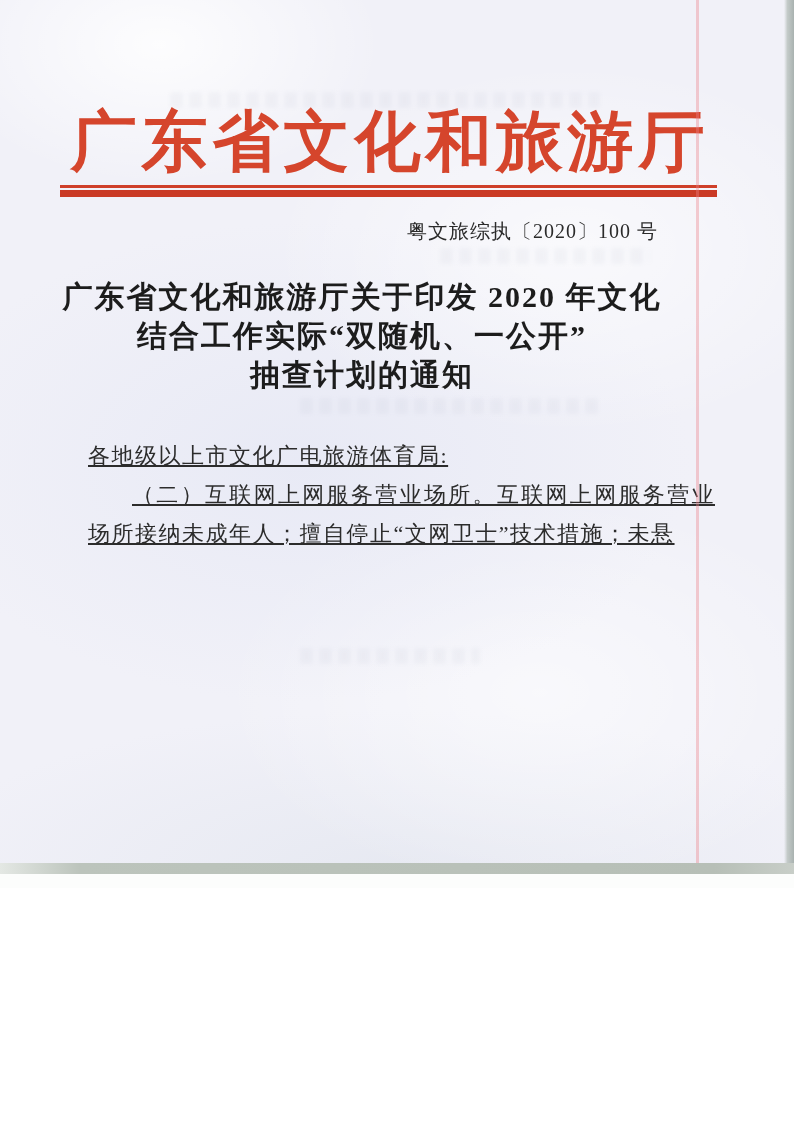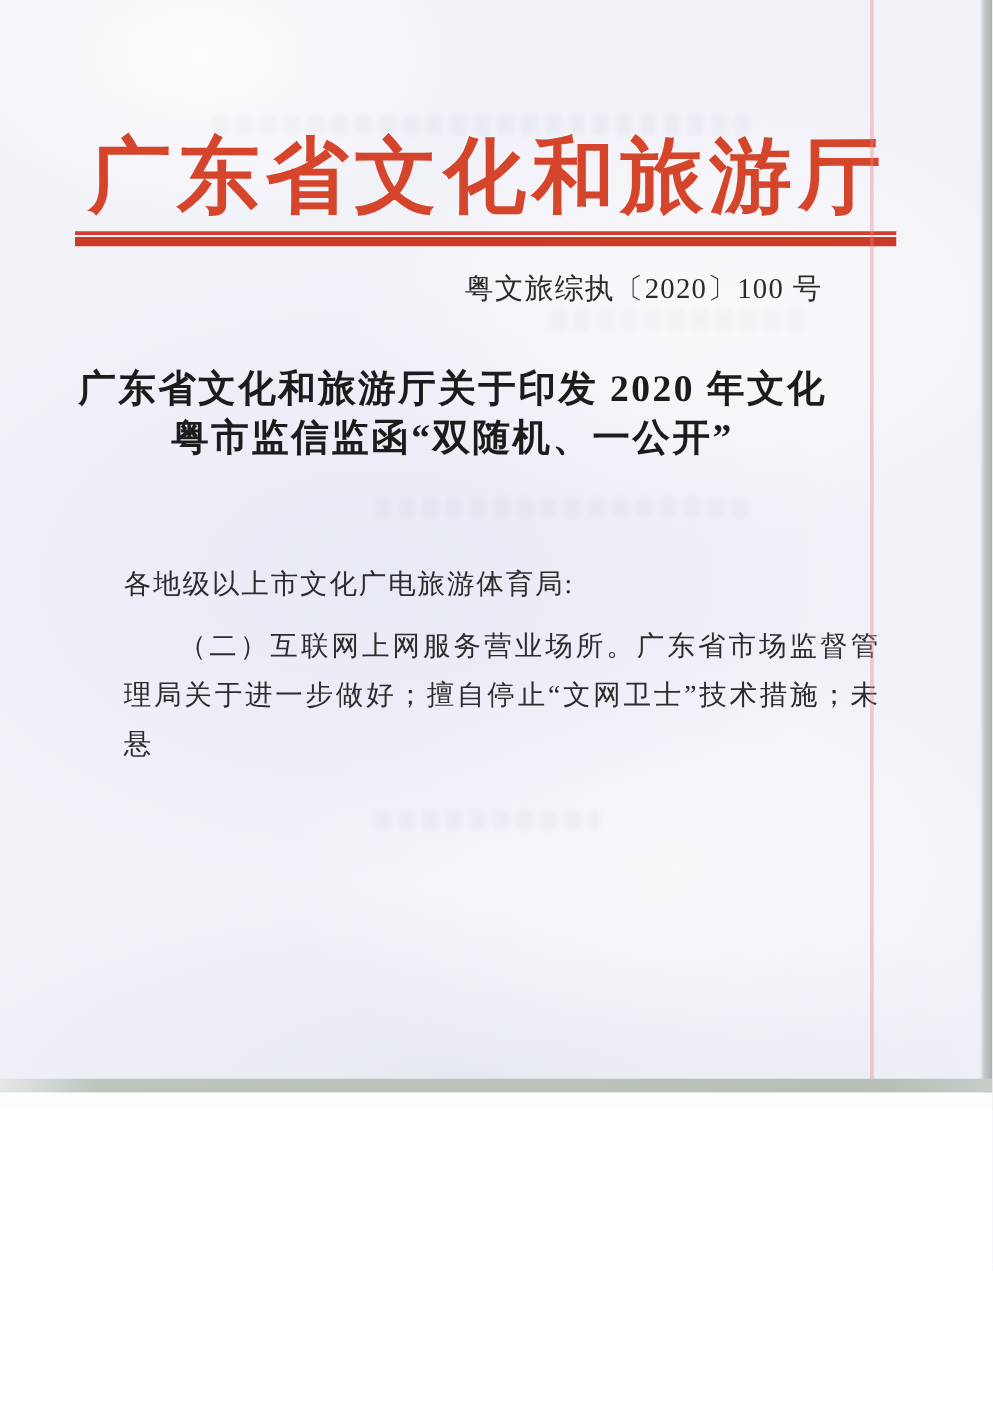--- a/index.html
+++ b/index.html
@@ -26,36 +26,36 @@
   .rule-top{
     position:absolute;top:185px;left:60px;width:657px;height:12px;
     background:linear-gradient(to bottom,
       #cf3f29 0px,#cf3f29 3px,
       rgba(255,255,255,0) 3px,rgba(255,255,255,0) 5px,
       #ca3a25 5px,#ca3a25 12px);
   }
   .doc-number{
     position:absolute;top:216px;left:0;right:136px;
     text-align:right;
-    font-size:23px;line-height:30px;color:#2b2b2b;
+    font-size:20px;line-height:30px;color:#2b2b2b;
     letter-spacing:1px;
   }
   .doc-title{
-    position:absolute;top:292px;left:0;right:70px;
+    position:absolute;top:277px;left:0;right:70px;
     text-align:center;
     font-size:30px;font-weight:bold;line-height:39px;
     letter-spacing:2px;color:#1c1c1c;
   }
   .body-text{
     position:absolute;top:436px;left:88px;width:627px;
     font-size:22px;line-height:39px;color:#2c2c2c;
     letter-spacing:1.5px;
     text-align:justify;
   }
-  .body-text p{margin:11px;}
+  .body-text p{margin:0;text-decoration:underline;}
   .indent{text-indent:2em;}
   .section-heading{
     font-weight:bold;
     text-indent:2em;
     font-family:"Liberation Sans","DejaVu Sans",sans-serif;
     letter-spacing:2px;
     color:#1f1f1f;
   }
   .rule-bottom{
     position:absolute;top:1025px;left:63px;width:653px;height:8px;
@@ -100,26 +100,27 @@
   <div class="bleed b5"></div>
 
   <div class="agency-name">广东省文化和旅游厅</div>
 
   <div class="rule-top"></div>
 
   <div class="doc-number">粤文旅综执〔2020〕100 号</div>
 
   <div class="doc-title">
     <div>广东省文化和旅游厅关于印发 2020 年文化</div>
-    <div>粤市监信监函“双随机、一公开”</div>
+    <div>结合工作实际“双随机、一公开”</div>
+    <div>抽查计划的通知</div>
   </div>
 
   <div class="body-text">
     <p>各地级以上市文化广电旅游体育局:</p>
-    <p class="indent">（二）互联网上网服务营业场所。广东省市场监督管理局关于进一步做好；擅自停止“文网卫士”技术措施；未悬</p>
+    <p class="indent">（二）互联网上网服务营业场所。互联网上网服务营业场所接纳未成年人；擅自停止“文网卫士”技术措施；未悬</p>
   </div>
 
   <div class="rule-bottom"></div>
 
   <div class="scan-streak"></div>
   <div class="edge-right"></div>
   <div class="edge-bottom-band"></div>
   <div class="edge-bottom-white"></div>
 
 </div>

